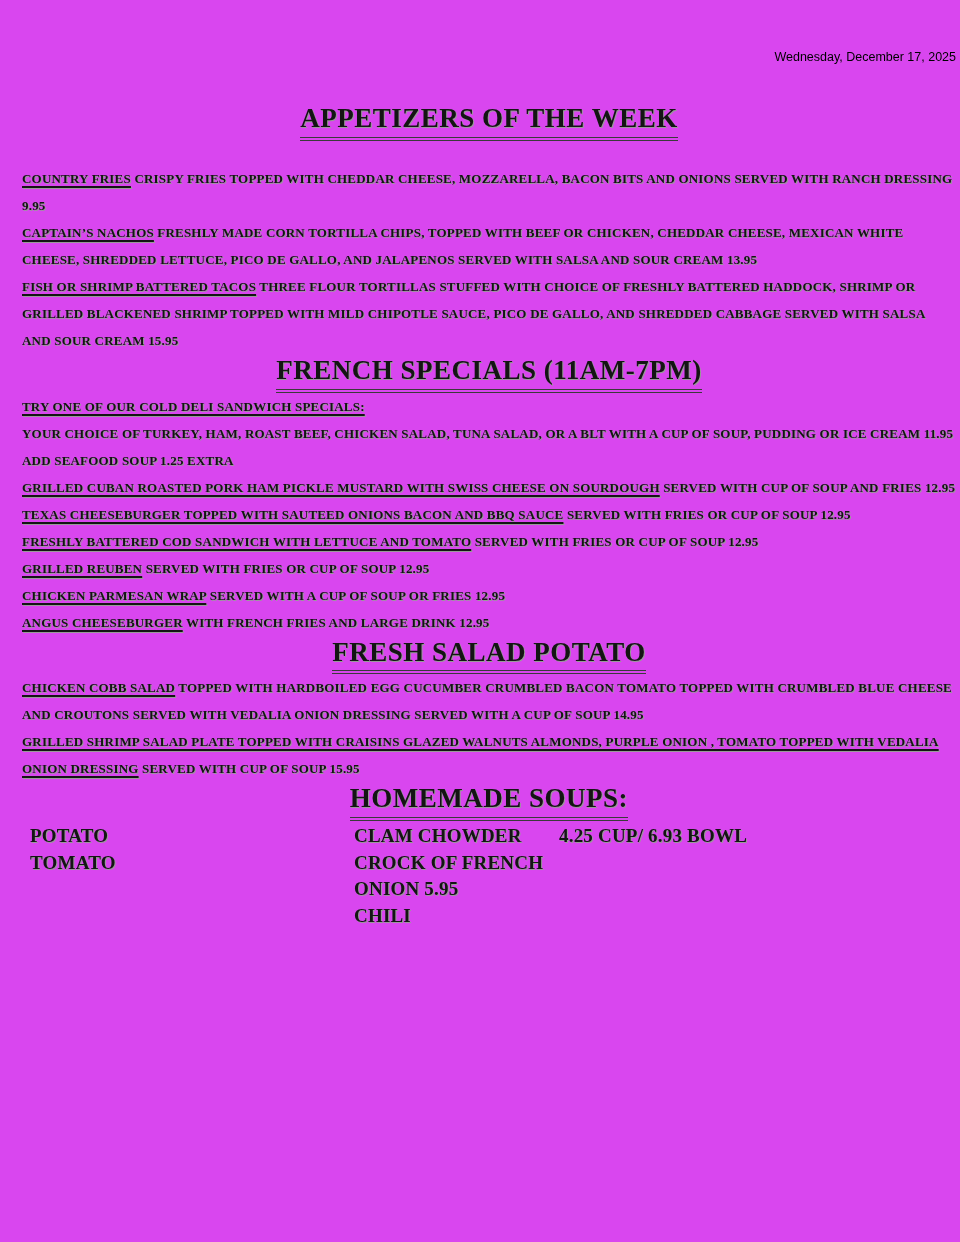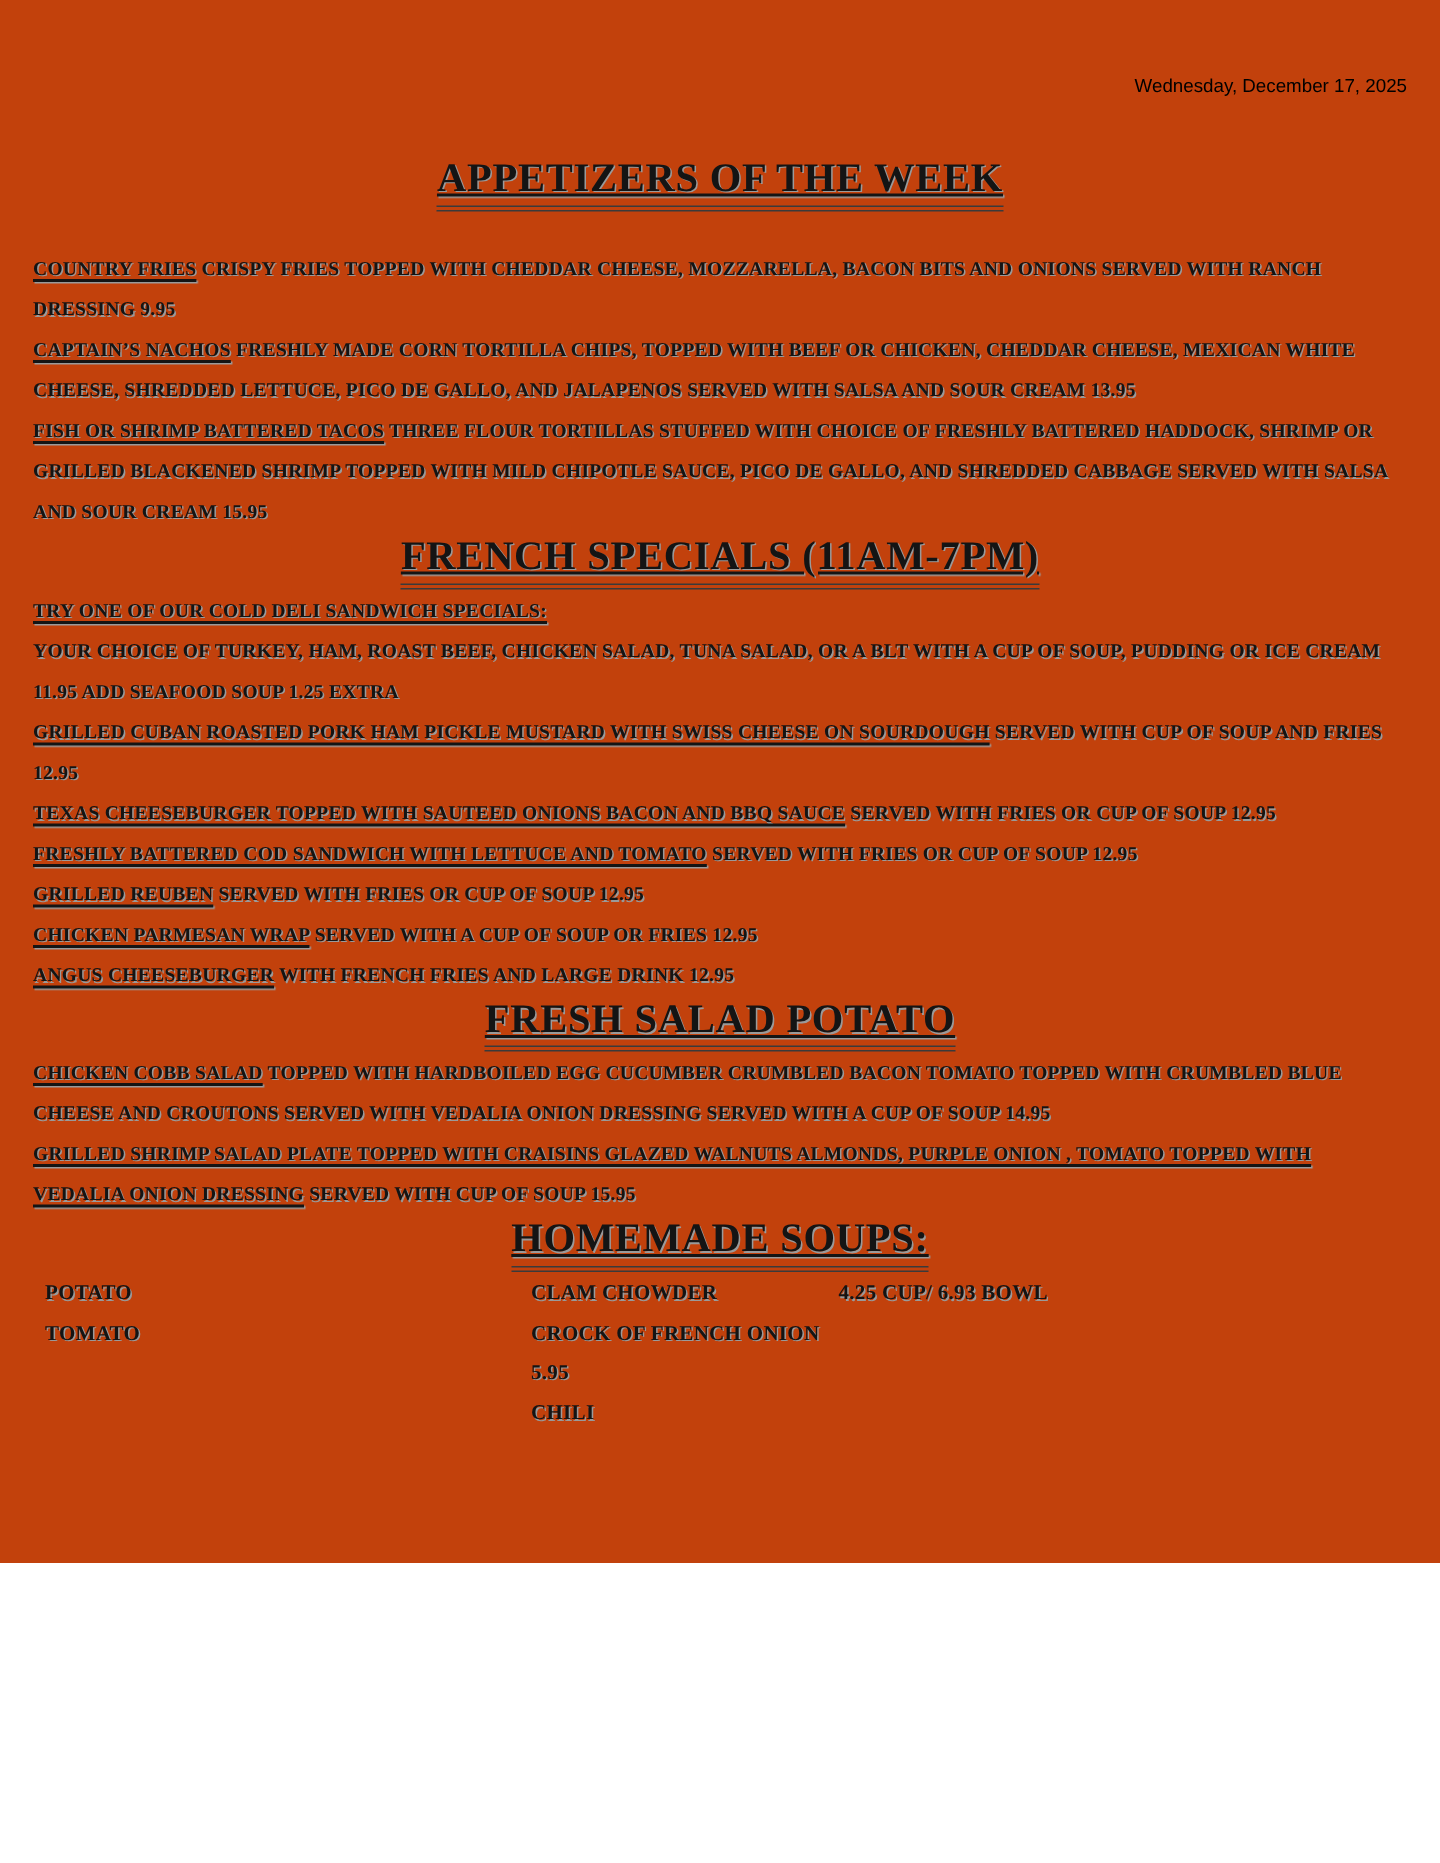--- a/index.html
+++ b/index.html
@@ -3,24 +3,24 @@
 <meta charset="utf-8">
 <style>
   html, body {
     margin: 0;
     padding: 0;
     background: #ffffff;
   }
   .page {
     position: relative;
     width: 960px;
-    height: 1042px;
-    background: #c2410c;
+    height: 1242px;
+    background: #d946ef;
     box-sizing: border-box;
-    padding: 50px 22px 20px 22px;
+    padding: 50px 4px 20px 22px;
     overflow: hidden;
     color: #111111;
   }
   .doc-date {
     text-align: right;
     font-family: "Liberation Sans", sans-serif;
     font-size: 12.5px;
     color: #000000;
     margin: 0 0 38px 0;
   }
@@ -36,41 +36,40 @@
     margin: 0;
     font-size: 27px;
     letter-spacing: 0.5px;
     line-height: 1.25;
   }
   h1.heading { margin-bottom: 24px; }
   .heading .hd {
     display: inline-block;
     border-bottom: 4px double #3a3a3a;
     padding-bottom: 1px;
-    text-decoration: underline;
   }
   .h-lunch   { margin-top: 22px; margin-bottom: 8px; }
   .h-salad   { margin-top: 26px; margin-bottom: 8px; }
   .h-soups   { margin-top: 6px;  margin-bottom: 6px; }
   p.item, p.text-line {
     font-size: 13px;
     line-height: 27px;
     margin: 0;
     letter-spacing: 0.2px;
   }
   .nm {
     text-decoration: underline;
     text-decoration-thickness: 1.5px;
     text-underline-offset: 3px;
   }
   .gap-top { margin-top: 27px; }
   .soup-grid { margin-top: 2px; }
   .soup-row { display: flex; }
   .soup-row span {
-    font-size: 14px;
+    font-size: 19px;
     line-height: 26.5px;
     letter-spacing: 0.2px;
   }
   .s-left  { width: 332px; padding-left: 8px; box-sizing: border-box; }
   .s-name  { width: 205px; font-family: Liberation Serif, serif; }
   .s-price { flex: 1; }
 </style>
 </head>
 <body>
 

